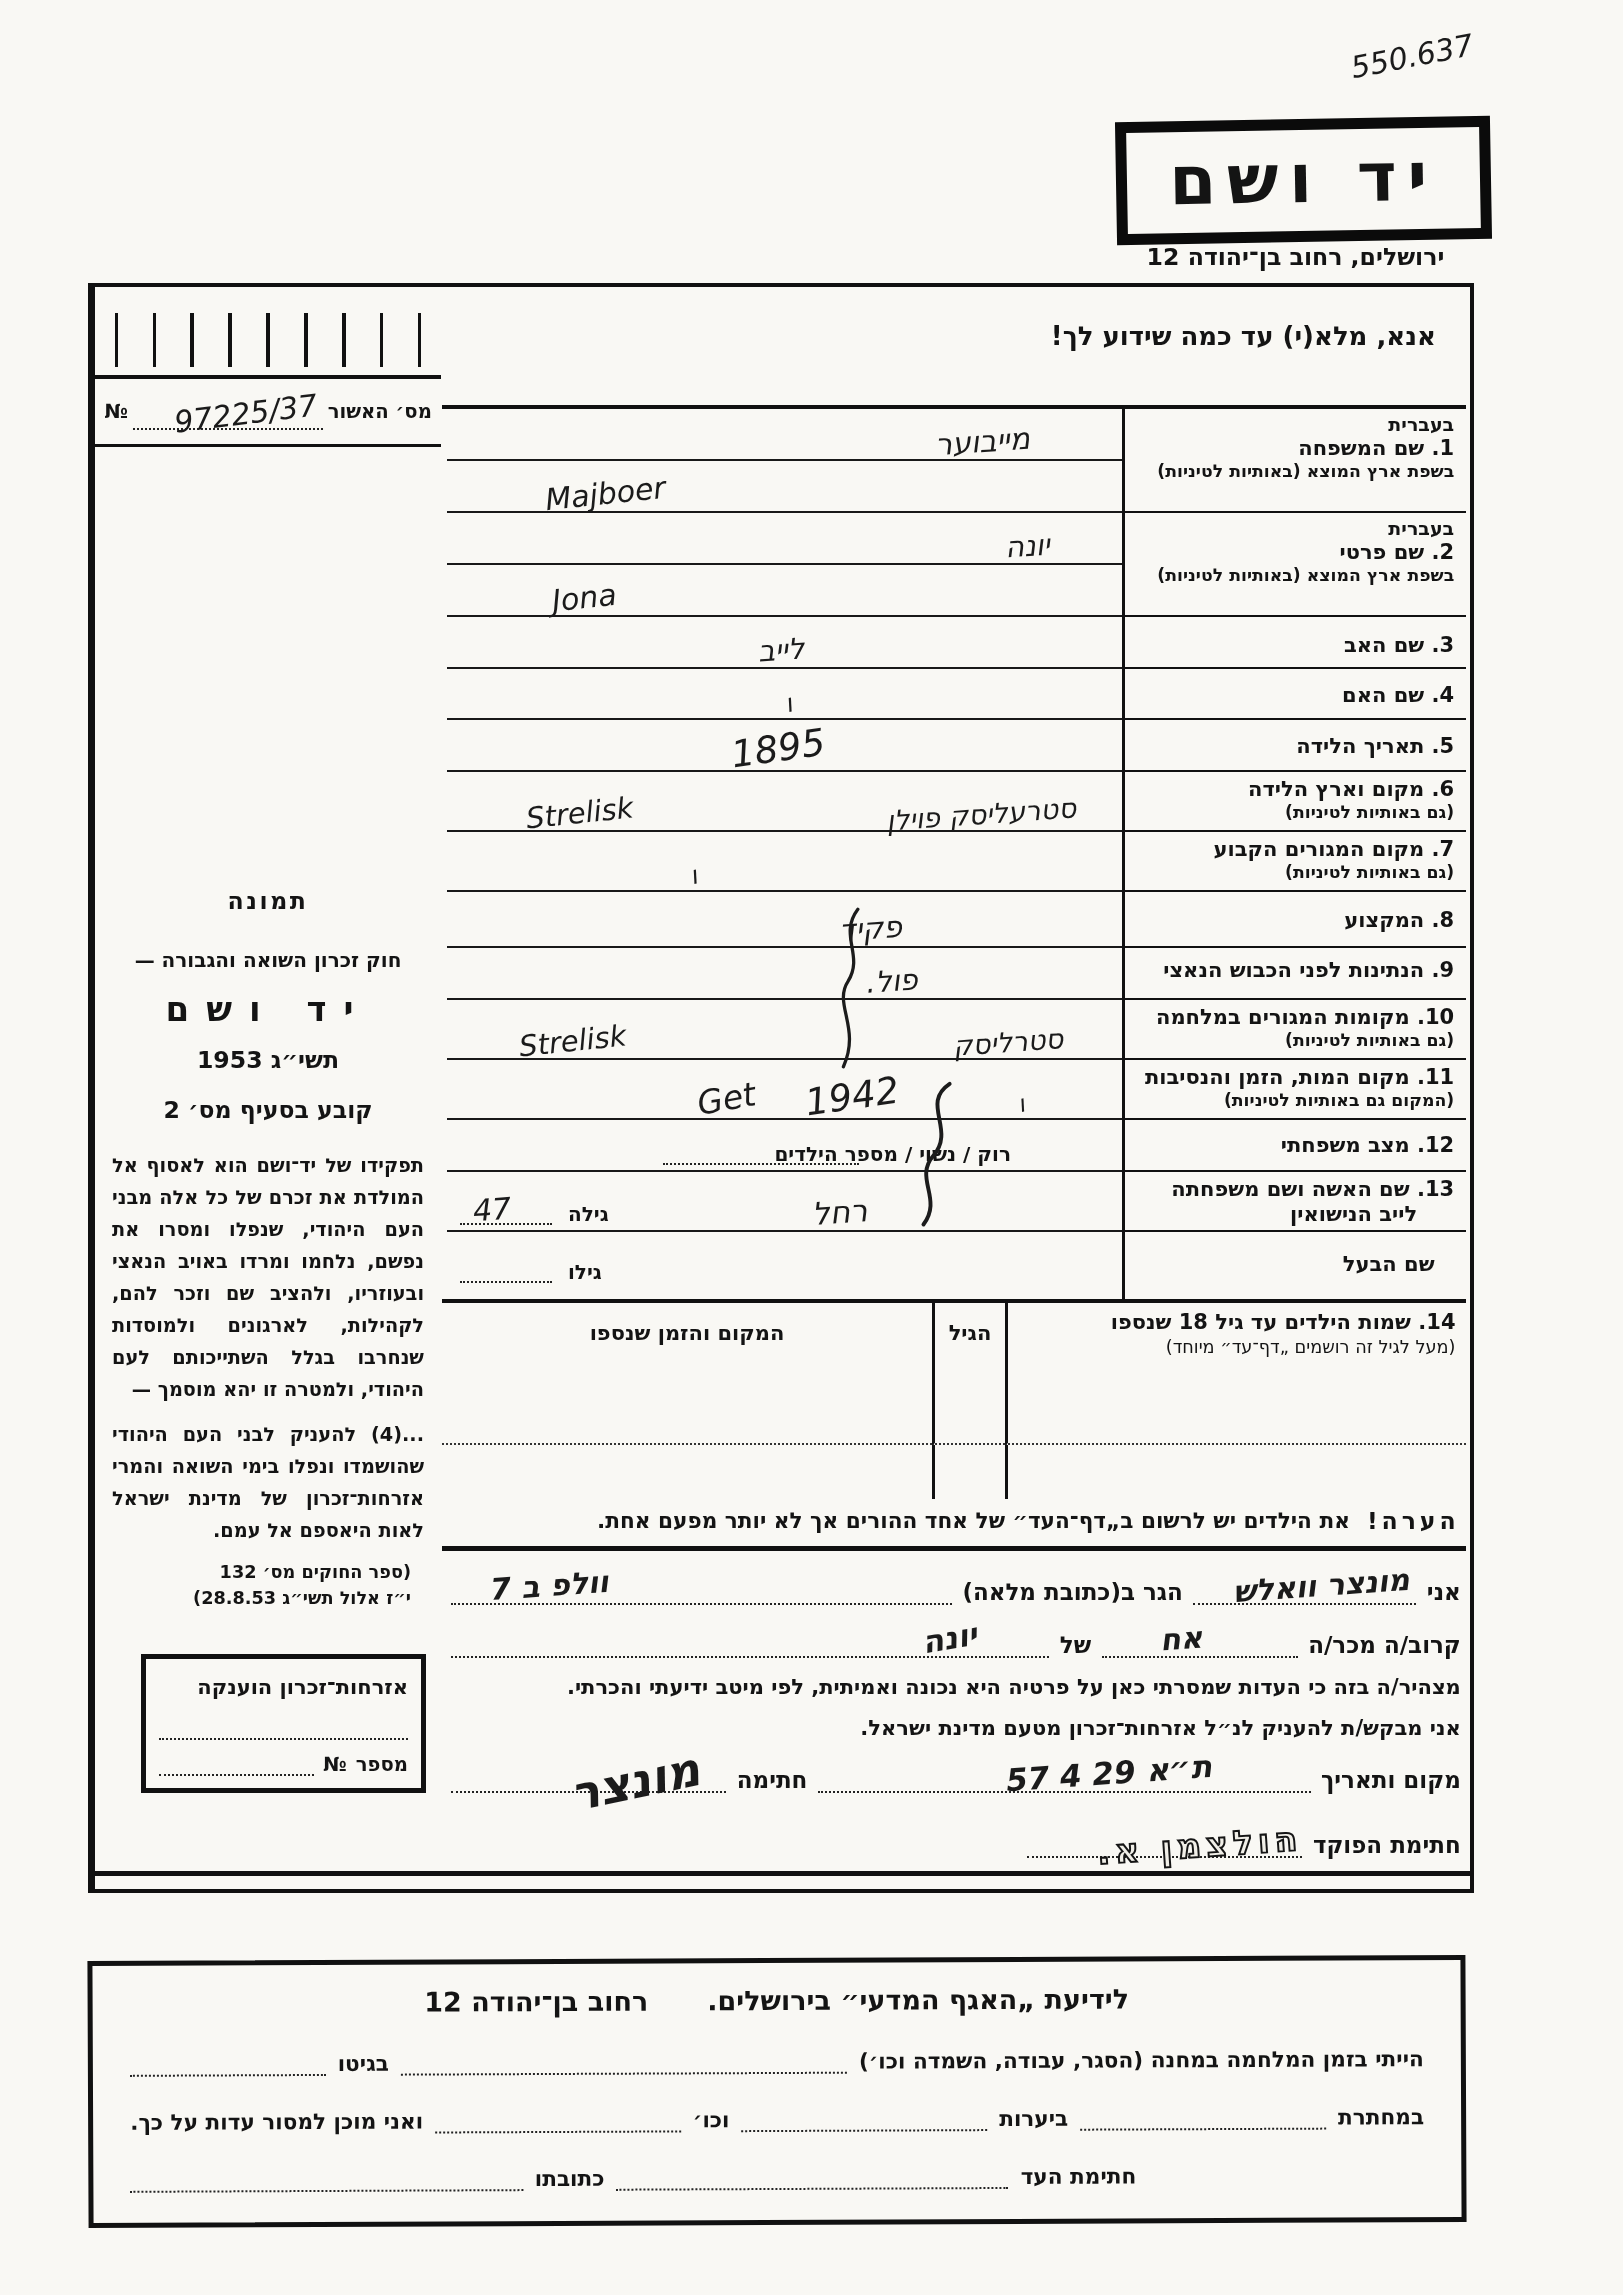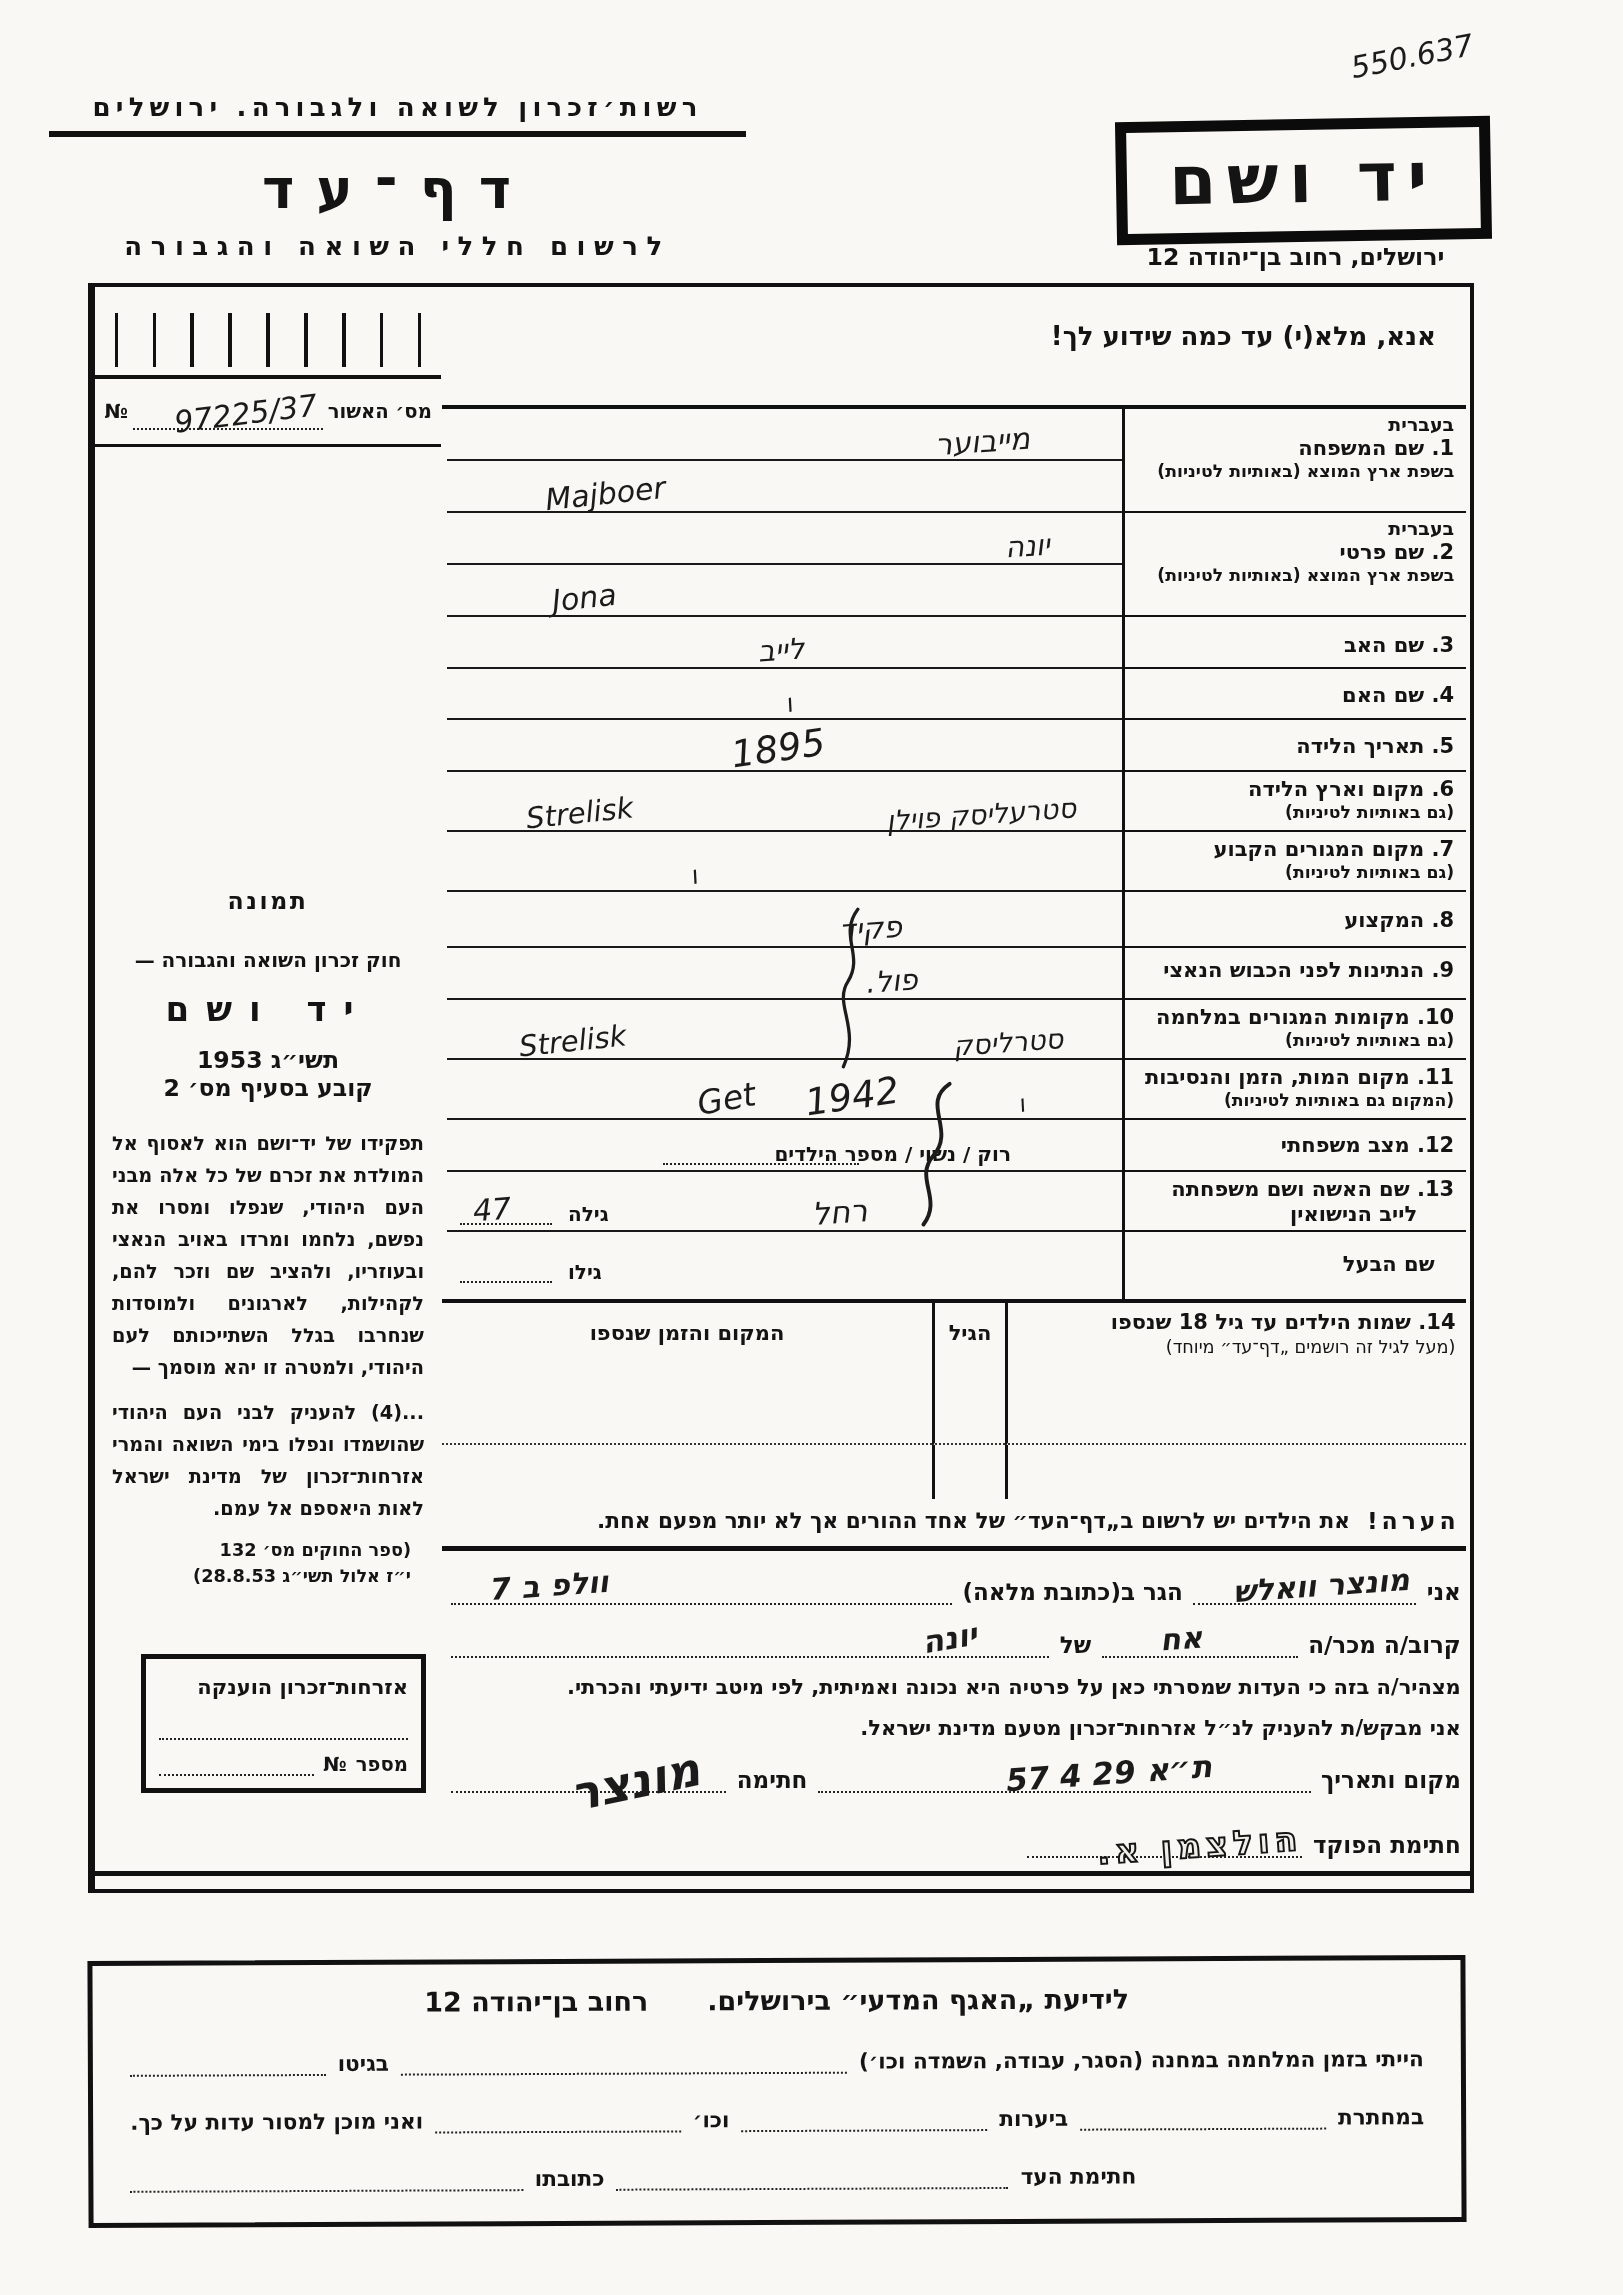--- a/index.html
+++ b/index.html
@@ -31,21 +31,21 @@
   .tick{width:3.3px;height:100%;background:#111;}
   .srule{position:absolute;left:0;right:0;height:3.9px;background:#111;}
   #approval-row{position:absolute;top:97px;left:9.2px;right:9.2px;height:55px;display:flex;align-items:center;gap:5.2px;font-size:19.6px;}
   #approval-row .dln{height:35px;}
   #photo-area{position:absolute;top:164px;left:0;right:0;height:497px;}
   #photo-label{position:absolute;bottom:33px;width:100%;text-align:center;font-size:23.6px;font-weight:bold;letter-spacing:2.6px;}
   #law-box{position:absolute;top:661px;left:17px;right:17px;text-align:center;}
   #law-intro{font-size:20px;font-weight:bold;white-space:nowrap;}
   #law-name{font-size:34px;font-weight:900;letter-spacing:17px;margin-top:17px;}
   #law-year{font-size:23.6px;font-weight:bold;margin-top:17px;}
-  #law-section{font-size:23.6px;font-weight:bold;}
+  #law-section{font-size:23.6px;font-weight:bold;margin-top:22px;}
   #law-body{font-size:19.3px;font-weight:bold;line-height:32px;text-align:justify;margin-top:26px;}
   #law-clause{font-size:19.3px;font-weight:bold;line-height:32px;text-align:justify;margin-top:13px;}
   #law-refs{font-size:17.7px;font-weight:bold;margin-top:12px;text-align:right;padding-right:13px;line-height:26px;}
   #citizenship-box{position:absolute;top:1367px;left:46px;width:249px;border:5.9px solid #111;padding:15.7px 13px 11.8px;}
   #citizenship-box .t{font-size:21px;font-weight:bold;white-space:nowrap;}
   #citizenship-box .d1{border-bottom:2.6px dotted #222;height:39px;}
   #citizenship-box .nrow{display:flex;align-items:flex-end;gap:9.2px;font-size:19.6px;font-weight:bold;margin-top:5.2px;}
   #citizenship-box .d2{flex:1;border-bottom:2.6px dotted #222;height:29px;}
   
   #instruction-cell{left:350px;top:0;width:1024px;height:122px;border-bottom:4.6px solid #111;
@@ -100,26 +100,20 @@
   .bdln{flex:1;border-bottom:2.6px dotted #222;height:26px;}
   .bdw{flex:0 0 196px;border-bottom:2.6px dotted #222;height:26px;}
   #bb-l3{padding-right:288px;}
   svg.scribble{position:absolute;pointer-events:none;}
 </style>
 </head>
 <body>
 
 <div id="page">
 
-  <div class="abs" id="hdr-left">
-    <div id="authority-line">רשות׳זכרון לשואה ולגבורה. ירושלים</div>
-    <div id="hdr-rule"></div>
-    <div id="form-title">דף־עד</div>
-    <div id="form-subtitle">לרשום חללי השואה והגבורה</div>
-  </div>
   <div class="abs hw" id="file-number-hw">550.637</div>
   <div class="abs" id="logo-box">
     <span>יד ושם</span>
   </div>
   <div class="abs" id="logo-address">ירושלים, רחוב בן־יהודה 12</div>
 
   <div class="abs" id="main-box">
 
     <div class="in" id="sidebar">
       <div id="ticks">

